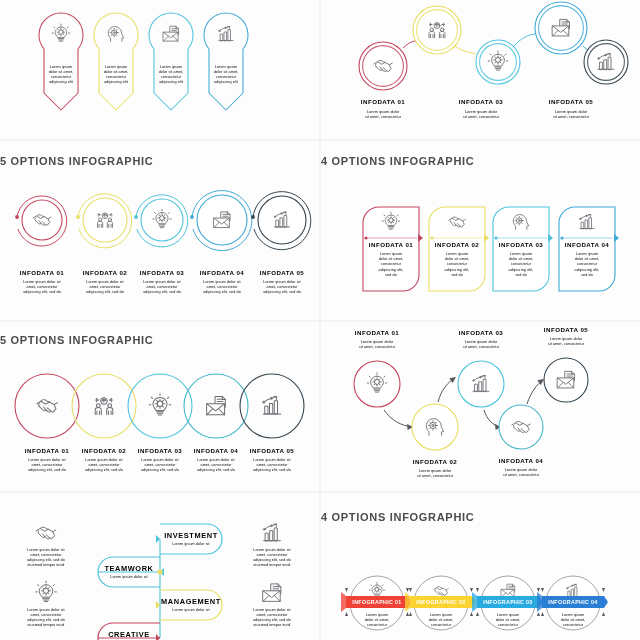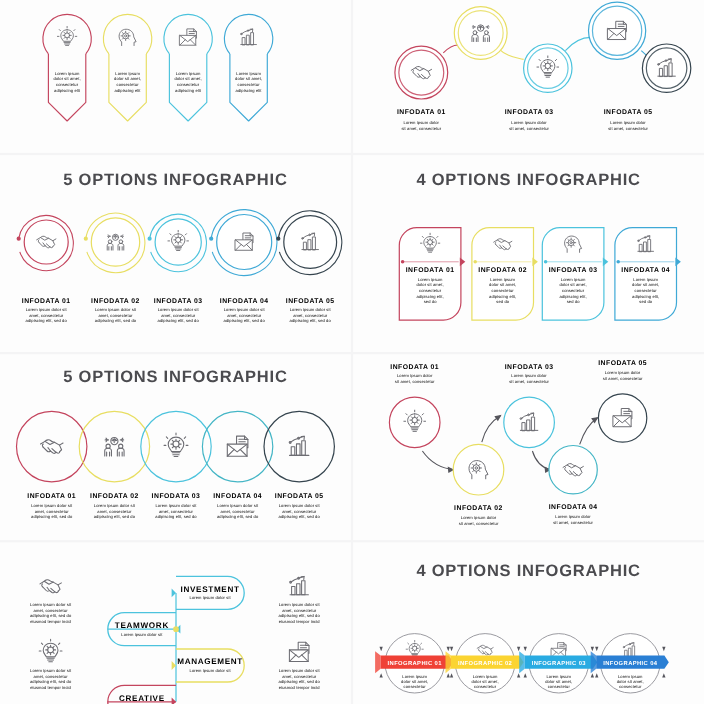--- a/index.html
+++ b/index.html
@@ -1,20 +1,20 @@
 <!DOCTYPE html>
 <html><head>
 <meta charset="utf-8">
 <style>
   html,body{margin:0;padding:0;background:#f2f2f2;}
   body{width:640px;height:640px;overflow:hidden;font-family:"Liberation Sans",sans-serif;}
   .grid{display:grid;grid-template-columns:319px 319px;grid-template-rows:139px 179px 169px 149px;
         column-gap:2px;row-gap:2px;width:640px;height:640px;background:#f4f4f5;}
   .panel{background:#fdfdfd;position:relative;overflow:hidden;}
-  .ptitle{position:absolute;left:0;right:0;text-align:center;font-size:15px;letter-spacing:.7px;
+  .ptitle{position:absolute;left:0;right:0;font-size:11px;letter-spacing:.7px;
           color:#4b4b4f;font-weight:bold;}
   .hd{font-size:6.2px;font-weight:bold;letter-spacing:.45px;color:#3f3f45;text-align:center;white-space:nowrap;}
   .bd{font-size:3.7px;line-height:1.45;color:#a7a7ad;text-align:center;letter-spacing:.1px;}
   svg{display:block;overflow:visible;}
   .ic{stroke:#6d6d73;fill:none;stroke-width:1.05;stroke-linecap:round;stroke-linejoin:round;}
   .icw{stroke:#6d6d73;fill:#fff;stroke-width:1.05;stroke-linecap:round;stroke-linejoin:round;}
 </style>
 </head>
 <body>
 

